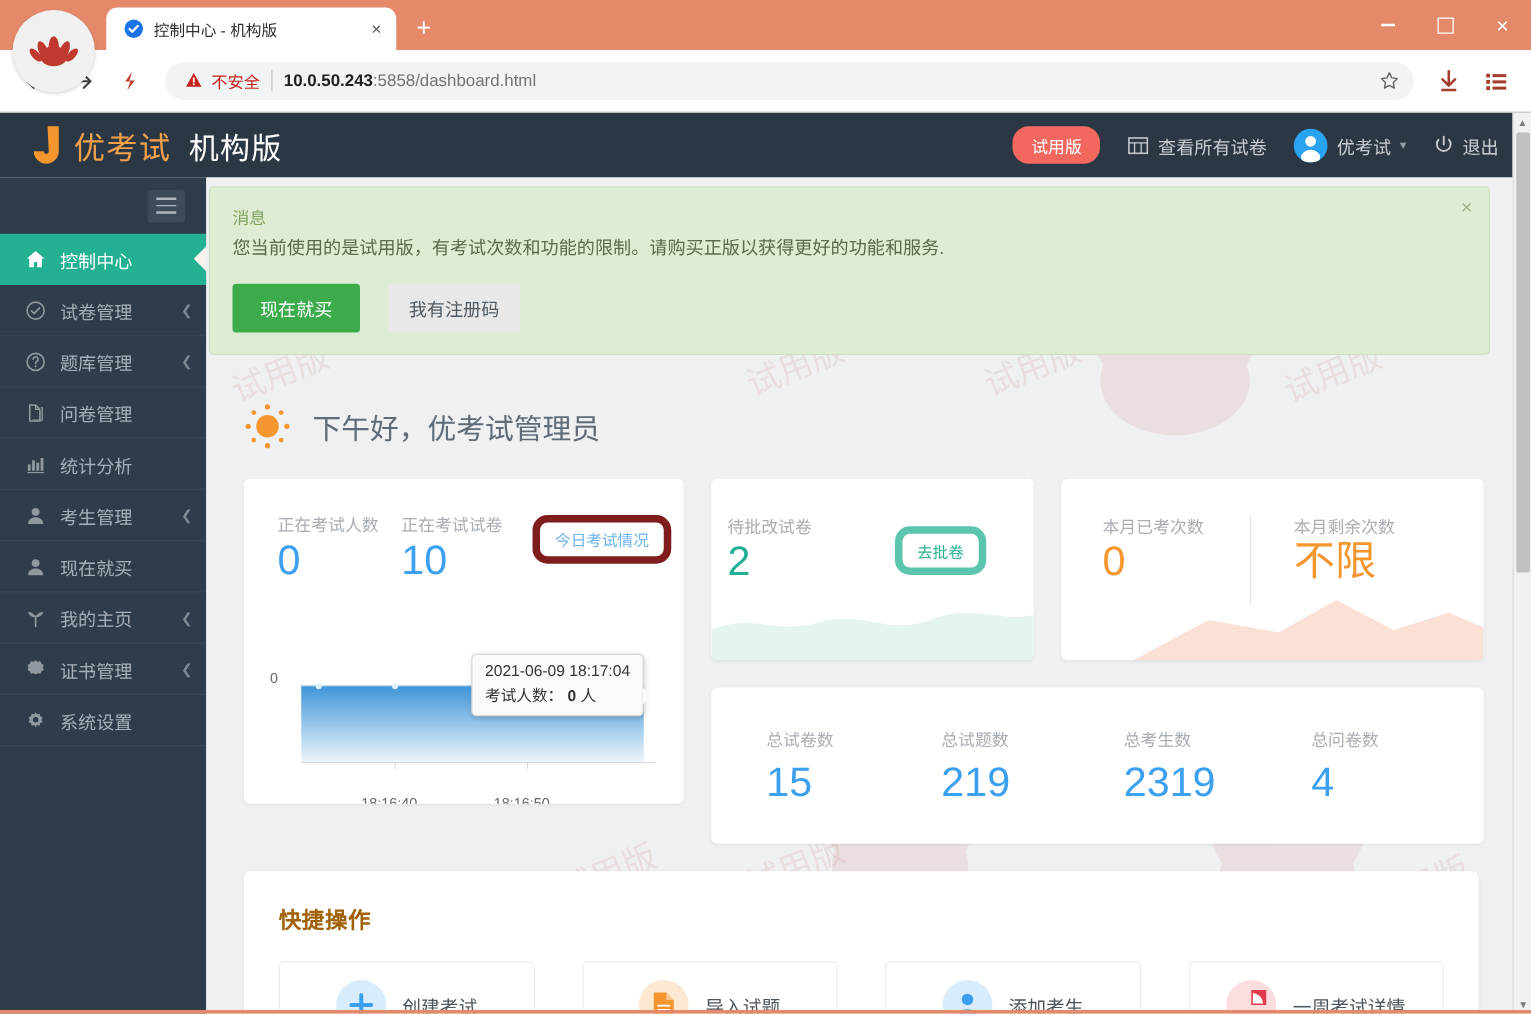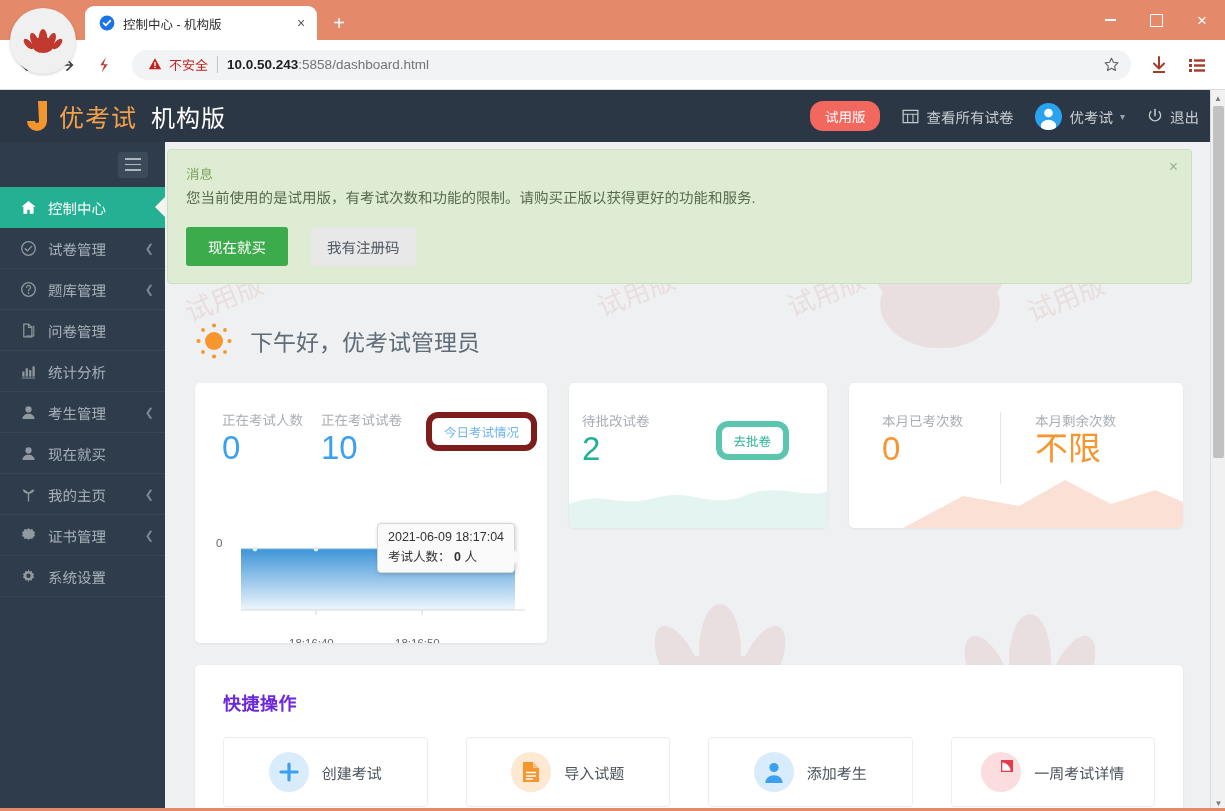--- a/index.html
+++ b/index.html
@@ -203,21 +203,21 @@
 
   .totals-card { position: relative; z-index: 2; background:#fff; border-radius:5px; box-shadow:0 1px 3px rgba(0,0,0,.06);
     height: 125px; display: flex; align-items: center; overflow: hidden; }
   .total-item { padding-left: 12px; }
   .total-item .stat-label { display: block; margin-bottom: 6px; }
 
   .right-col { position: relative; z-index: 2; flex: 1; display: flex; flex-direction: column; gap: 22px; }
 
   .quick { position: relative; z-index: 2; background: #fff; border-radius: 5px; box-shadow: 0 1px 3px rgba(0,0,0,.06);
     margin: 22px 42px 0 30px; padding: 24px 28px 30px 28px; }
-  .quick-title { font-size: 18px; color: #6d28d9; font-weight: 700; letter-spacing: .5px; }
+  .quick-title { font-size: 18px; color: #a16207; font-weight: 700; letter-spacing: .5px; }
   .quick-grid { display: flex; gap: 38px; margin-top: 22px; }
   .qa {
     flex: 1; border: 1px solid #eaecee; border-radius: 4px; height: 70px;
     display: flex; align-items: center; justify-content: center; gap: 13px;
   }
   .qa-ico { width: 40px; height: 40px; border-radius: 50%; display:flex; align-items:center; justify-content:center; }
   .qa-label { font-size: 15px; color: #4c555e; }
 
   
   .vscroll { position: absolute; right: 0; top: 0; width: 15px; height: 721px; background: #f1f1f1; border-left: 1px solid #dcdcdc; z-index: 40; }
@@ -608,20 +608,28 @@
                     <div class="stat-label">本月剩余次数</div>
                     <div class="stat-num c-orange">不限</div>
                   </div>
                 </div>
                 <svg width="340" height="58" viewBox="0 0 340 58" style="position:absolute;right:0;bottom:0">
                   <path d="M60 58 L120 26 L176 36 L222 10 L268 34 L312 20 L340 32 L340 58 Z" fill="#fbe0d6"></path>
                 </svg>
               </div>
             </div>
 
+            <div class="totals-card">
+              <div id="totals-list" style="display:flex;width:100%;padding-left:32px">
+                  <div class="total-item" style="width: 140px;"><span class="stat-label">总试卷数</span><span class="stat-num c-blue">15</span></div>
+                  <div class="total-item" style="width: 146px;"><span class="stat-label">总试题数</span><span class="stat-num c-blue">219</span></div>
+                  <div class="total-item" style="width: 150px;"><span class="stat-label">总考生数</span><span class="stat-num c-blue">2319</span></div>
+                  <div class="total-item" style="width: 150px;"><span class="stat-label">总问卷数</span><span class="stat-num c-blue">4</span></div>
+                </div>
+            </div>
           </div>
         </div>
 
         <div class="quick">
           <div class="quick-title">快捷操作</div>
           <div class="quick-grid" id="quick-grid">
               <div class="qa">
                 <span class="qa-ico" style="background:#d9ecfc">
                   <svg width="24" height="24" viewBox="0 0 24 24">
                     <path d="M12 4v16M4 12h16" stroke="#3ca0f0" stroke-width="3.2" stroke-linecap="round"></path>

